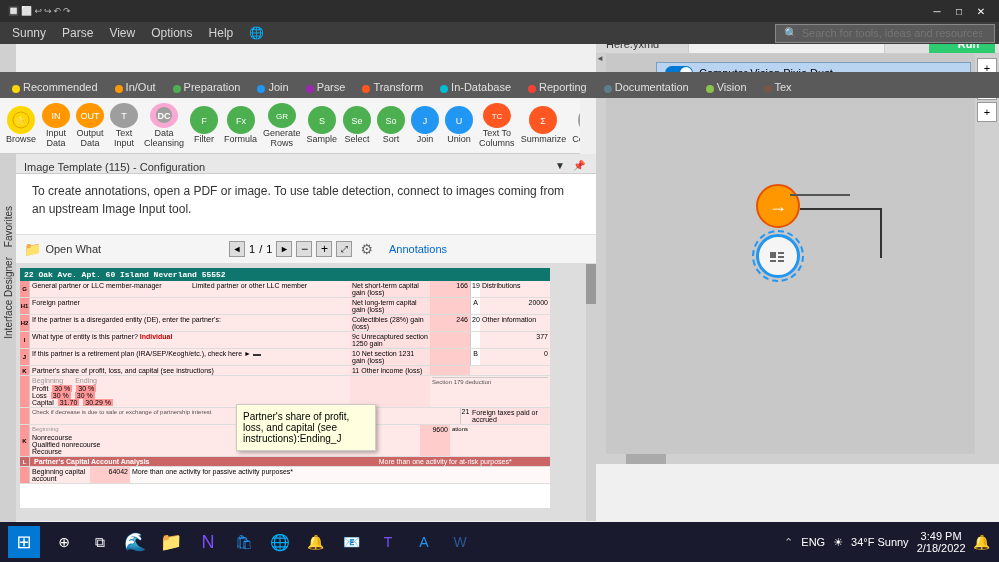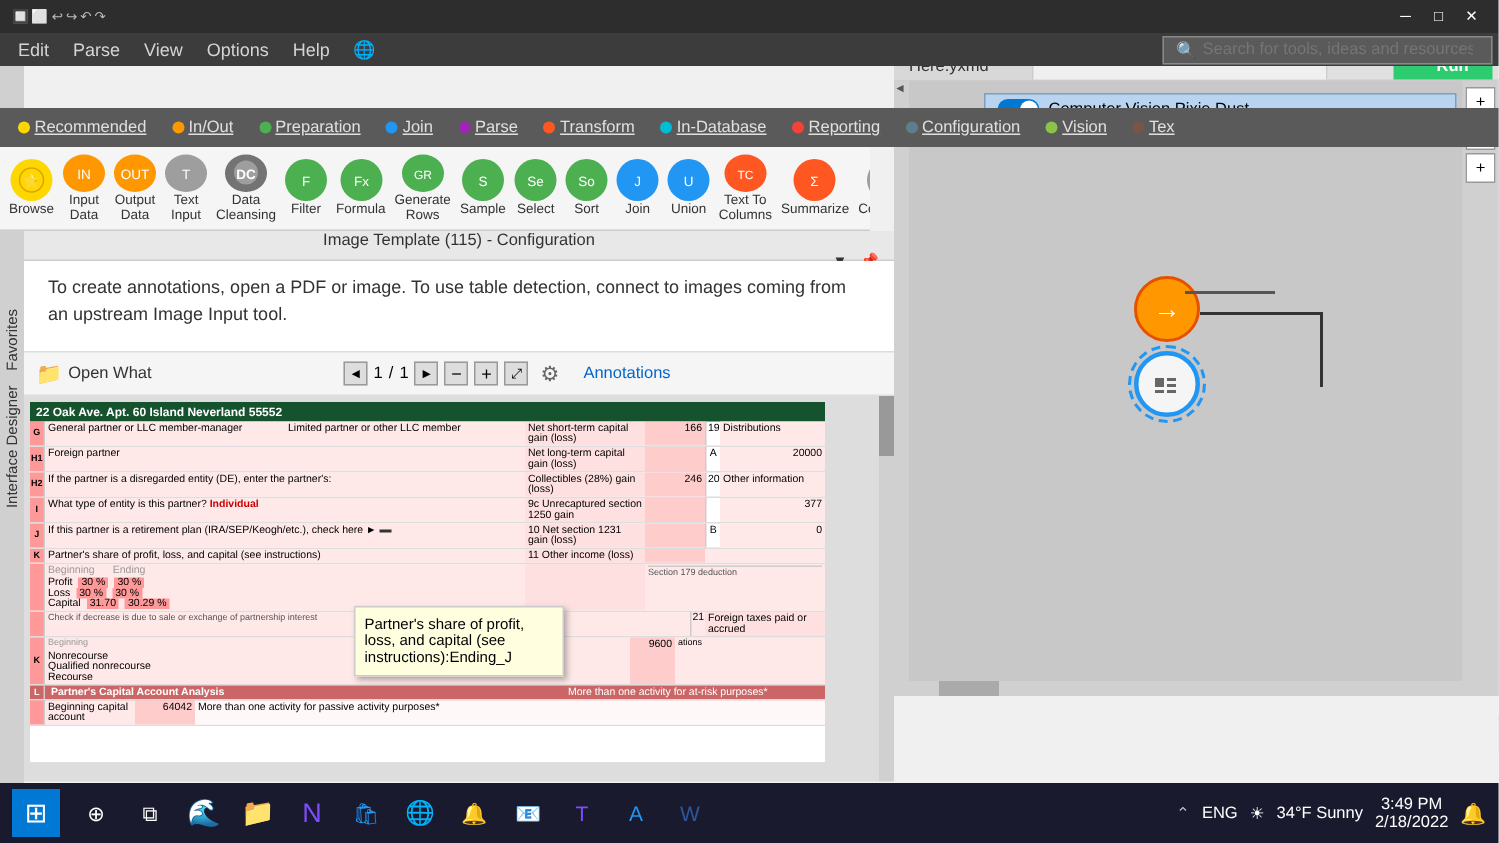--- a/index.html
+++ b/index.html
@@ -18,21 +18,21 @@
     .title-bar-text { color: white; font-size: 11px; flex: 1; text-align: center; }
     .title-bar-controls { display: flex; gap: 2px; margin-left: auto; }
     .title-btn { width: 20px; height: 16px; display: flex; align-items: center; justify-content: center; color: white; font-size: 10px; cursor: pointer; background: transparent; border: none; }
 
     
     .menu-bar { position: absolute; top: 22px; left: 0; width: 999px; height: 22px; background: #3c3c3c; display: flex; align-items: center; padding: 0 4px; z-index: 99; }
     .menu-item { color: #d4d4d4; font-size: 12px; padding: 2px 8px; cursor: pointer; }
 
     
     .category-row { position: absolute; top: 72px; left: 0; width: 999px; height: 26px; background: #5a5a5a; display: flex; align-items: center; padding: 0 4px; gap: 1px; z-index: 97; overflow: hidden; }
-    .cat-tab { display: flex; align-items: center; gap: 3px; padding: 2px 8px; color: #e0e0e0; font-size: 11px; cursor: pointer; border-radius: 2px; height: 20px; white-space: nowrap; text-decoration: underline; }
+    .cat-tab { display: flex; align-items: flex-end; gap: 3px; padding: 2px 8px; color: #e0e0e0; font-size: 11px; cursor: pointer; border-radius: 2px; height: 20px; white-space: nowrap; }
     .cat-tab .cat-dot { width: 8px; height: 8px; border-radius: 50%; }
 
     
     .tool-icons-row { position: absolute; top: 98px; left: 0; width: 580px; height: 56px; background: #f5f5f5; border-bottom: 1px solid #ccc; display: flex; align-items: center; padding: 0 4px; gap: 2px; z-index: 96; overflow: hidden; }
     .tool-icon-btn { display: flex; flex-direction: column; align-items: center; justify-content: center; width: 52px; height: 50px; cursor: pointer; border-radius: 3px; padding: 2px; }
     .tool-icon-circle { width: 28px; height: 28px; border-radius: 50%; display: flex; align-items: center; justify-content: center; font-size: 14px; }
     .tool-icon-label { font-size: 9px; color: #333; text-align: center; margin-top: 1px; line-height: 1.1; }
 
     
     .left-sidebar { position: absolute; top: 22px; left: 0; width: 16px; height: 500px; background: #d0d0d0; display: flex; flex-direction: column; align-items: center; padding-top: 180px; gap: 2px; z-index: 95; }
@@ -57,21 +57,21 @@
 
     
     .cv-banner { position: absolute; top: 8px; left: 60px; right: 28px; height: 22px; background: #b8d4f0; border: 1px solid #7a9fbf; display: flex; align-items: center; padding: 0 8px; font-size: 11px; }
     .cv-toggle { width: 28px; height: 14px; background: #0078d4; border-radius: 7px; position: relative; cursor: pointer; }
     .cv-toggle-dot { width: 12px; height: 12px; background: white; border-radius: 50%; position: absolute; right: 1px; top: 1px; }
 
     
     .run-btn { position: absolute; right: 28px; top: 2px; background: #2ecc71; color: white; border: none; padding: 3px 14px; font-size: 11px; font-weight: bold; cursor: pointer; display: flex; align-items: center; gap: 4px; }
 
     
-    .config-header { position: absolute; top: 154px; left: 16px; width: 580px; height: 20px; background: #e8e8e8; border-bottom: 1px solid #ccc; display: flex; align-items: center; padding: 0 8px; font-size: 11px; color: #333; flex-direction: column; }
+    .config-header { position: absolute; top: 154px; left: 16px; width: 580px; height: 20px; background: #e8e8e8; border-bottom: 1px solid #ccc; display: flex; align-items: flex-end; padding: 0 8px; font-size: 11px; color: #333; }
     .config-controls { margin-left: auto; display: flex; gap: 4px; }
     .config-btn { width: 16px; height: 16px; display: flex; align-items: center; justify-content: center; font-size: 10px; cursor: pointer; }
 
     
     .instruction-area { position: absolute; top: 174px; left: 16px; width: 580px; height: 60px; background: #fff; padding: 8px 16px; }
     .instruction-text { font-size: 12px; color: #333; line-height: 1.5; }
 
     
     .file-open-area { position: absolute; top: 234px; left: 16px; width: 580px; height: 30px; background: #f5f5f5; border-top: 1px solid #ddd; border-bottom: 1px solid #ddd; display: flex; align-items: center; padding: 0 8px; gap: 8px; }
     .open-file-btn { display: flex; align-items: center; gap: 4px; font-size: 11px; color: #333; cursor: pointer; }
@@ -99,21 +99,21 @@
     <span style="font-size:9px; color:#bbb;">↷</span>
   </div>
   <div class="title-bar-controls">
     <button class="title-btn">─</button>
     <button class="title-btn">□</button>
     <button class="title-btn close">✕</button>
   </div>
 </div>
 
 <div class="menu-bar">
-  <span class="menu-item">Edit</span>
+  <span class="menu-item">Sunny</span>
   <span class="menu-item">Parse</span>
   <span class="menu-item">View</span>
   <span class="menu-item">Options</span>
   <span class="menu-item">Help</span>
   <span class="menu-item">🌐</span>
 
   <div style="margin-left: auto; display:flex; align-items:center; background:#5a5a5a; border:1px solid #888; padding: 2px 8px; width:220px; color:#bbb; font-size:11px;">
     <span>🔍</span>
     <input type="text" placeholder="Search for tools, ideas and resources" style="background: transparent; border: none; color: rgb(221, 221, 221); font-size: 11px; outline: none; width: 180px; margin-left: 4px;">
   </div>
@@ -147,21 +147,21 @@
   <div class="cat-tab">
     <span class="cat-dot" style="background:#00bcd4;"></span>
     <span>In-Database</span>
   </div>
   <div class="cat-tab">
     <span class="cat-dot" style="background:#f44336;"></span>
     <span>Reporting</span>
   </div>
   <div class="cat-tab">
     <span class="cat-dot" style="background:#607d8b;"></span>
-    <span>Configuration</span>
+    <span>Documentation</span>
   </div>
   <div class="cat-tab">
     <span class="cat-dot" style="background:#8bc34a;"></span>
     <span>Vision</span>
   </div>
   <div class="cat-tab">
     <span class="cat-dot" style="background:#795548;"></span>
     <span>Tex</span>
   </div>
 </div>
@@ -197,21 +197,21 @@
   <div class="tool-icon-btn">
     <div class="tool-icon-circle" style="background:#9e9e9e;">
       <svg width="20" height="20" viewBox="0 0 20 20">
           <circle cx="10" cy="10" r="8" fill="#9e9e9e"></circle>
           <text x="10" y="14" text-anchor="middle" font-size="9" fill="white">T</text>
         </svg>
     </div>
     <div class="tool-icon-label">Text Input</div>
   </div>
   <div class="tool-icon-btn">
-    <div class="tool-icon-circle" style="background:#737373;font-weight:bold;">
+    <div class="tool-icon-circle" style="background:#f9a8d4;font-weight:bold;">
       <svg width="20" height="20" viewBox="0 0 20 20">
           <circle cx="10" cy="10" r="8" fill="#9e9e9e"></circle>
           <text x="10" y="14" text-anchor="middle" font-size="9" fill="white">DC</text>
         </svg>
     </div>
     <div class="tool-icon-label">Data Cleansing</div>
   </div>
   <div class="tool-icon-btn">
     <div class="tool-icon-circle" style="background:#4caf50;">
       <svg width="20" height="20" viewBox="0 0 20 20">
@@ -344,21 +344,21 @@
     <button style="width:16px; height:16px; background:#ddd; border:1px solid #999; font-size:9px; cursor:pointer;">⤢</button>
   </div>
   <span style="cursor:pointer; font-size:14px; color:#666;">⚙</span>
   <span style="color:#0066cc; font-size:11px; cursor:pointer; margin-left:8px;">Annotations</span>
 </div>
 
 <div class="img-content" style="position:absolute; top:264px; left:16px; width:580px; height:257px; background:#ddd; overflow:hidden;">
 
   <div style="width:530px; height:240px; background:white; margin:4px; position:relative; overflow:hidden; font-size:7px;">
 
-    <div style="background:#14532d; color:white; padding:2px 4px; font-size:8px; font-weight:bold;">22 Oak Ave. Apt. 60 Island Neverland 55552</div>
+    <div style="background:#0f766e; color:white; padding:2px 4px; font-size:8px; font-weight:bold;font-family:Liberation Mono, monospace;">22 Oak Ave. Apt. 60 Island Neverland 55552</div>
 
     <div style="display:flex; min-height:10px; border-bottom:1px solid #ddd;">
       <div style="width:10px; background:#ff9999; border-right:1px solid #ccc; display:flex; align-items:center; justify-content:center; font-size:6px; font-weight:bold;">G</div>
       <div style="flex:1; padding:1px 2px; font-size:7px; background:#ffe8e8;">General partner or LLC member-manager</div>
       <div style="flex:1; padding:1px 2px; font-size:7px; background:#ffe8e8;">Limited partner or other LLC member</div>
       <div style="width:80px; background:#ffe0e0; padding:1px 2px; font-size:7px;">Net short-term capital gain (loss)</div>
       <div style="width:40px; background:#ffcccc; padding:1px 2px; font-size:7px; text-align:right;">166</div>
       <div style="width:10px; border-left:1px solid #ccc; padding:1px; font-size:7px; text-align:center;">19</div>
       <div style="width:70px; background:#ffe8e8; padding:1px 2px; font-size:7px;">Distributions</div>
     </div>

